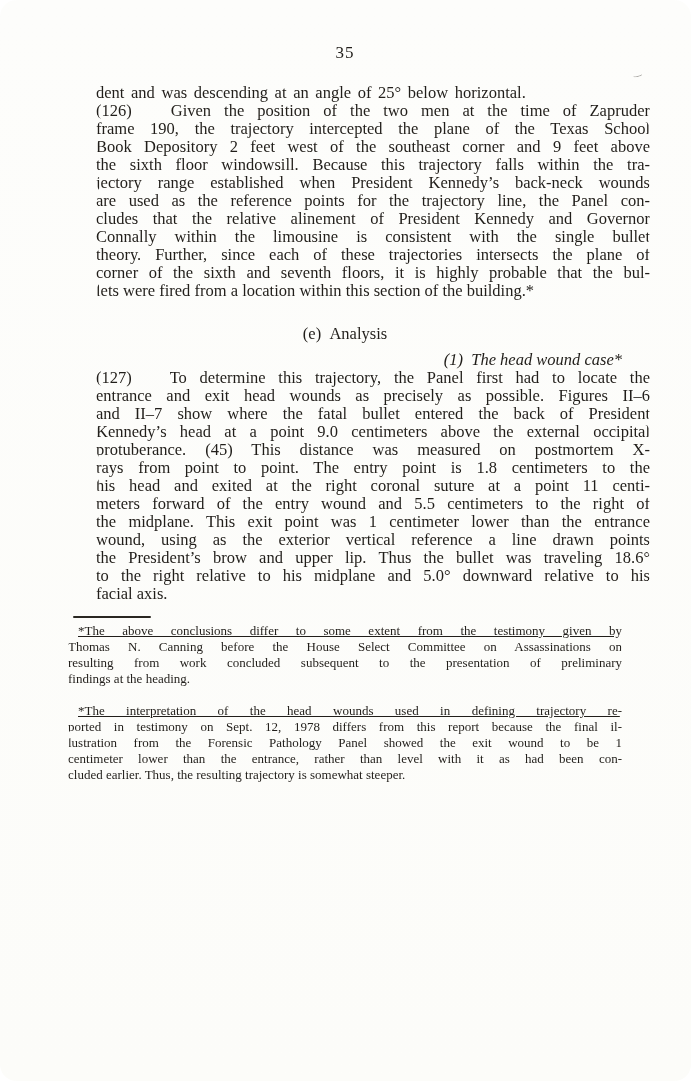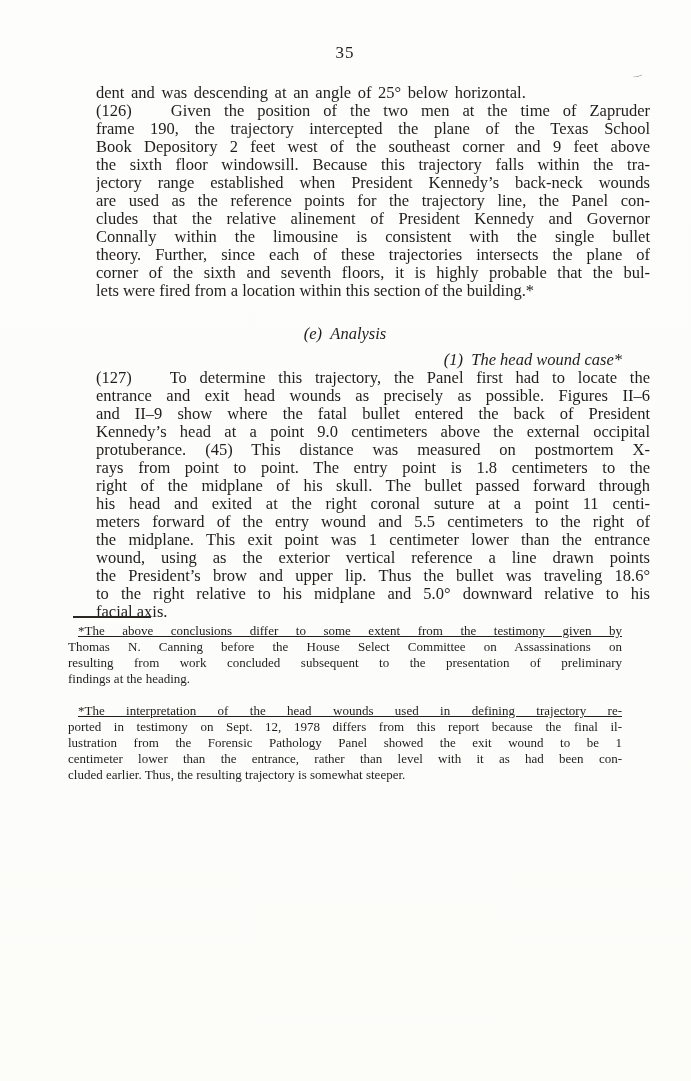--- a/index.html
+++ b/index.html
@@ -1,19 +1,19 @@
 <!DOCTYPE html>
 <html style="--ink: #211e1a; --paper: #fdfdfb;"><head>
 <meta charset="utf-8">
 <style>
   :root {
     --ink: #211e1a;
     --paper: #fdfdfb;
   }
-  * { box-sizing: border-box; }
+  * { box-sizing: border-box; border-radius: 16px; }
   html, body { margin: 0; padding: 0; background: #ffffff; }
 
   .page {
     position: relative;
     width: 691px;
     height: 1081px;
     background: linear-gradient(180deg, var(--paper) 0%, #fcfcf9 100%);
     font-family: "Liberation Serif", "DejaVu Serif", serif;
     color: var(--ink);
     overflow: hidden;
@@ -42,21 +42,20 @@
     overflow: hidden;
     text-align: justify;
     text-align-last: justify;
   }
   .body-text .line.short { text-align-last: left; }
 
   [data-name="paragraph-126"] .line:first-child { word-spacing: 2.5px; }
 
   .heading-center {
     font-size: 16.5px;
-    font-style: italic;
     text-align: center;
     line-height: 18px;
   }
   .heading-left {
     font-size: 16.5px;
     font-style: italic;
     text-align: right;
     line-height: 18px;
   }
 
@@ -116,25 +115,24 @@
       <div class="line short" data-name="text-line">lets were fired from a location within this section of the building.*</div>
     </div>
 
   <div class="col heading-center" style="top: 325px;" data-name="section-heading-analysis">(e)&nbsp;&nbsp;Analysis</div>
 
   <div class="col heading-left" style="top: 351px;" data-name="subsection-heading-head-wound-case">(1)&nbsp;&nbsp;The head wound case*</div>
 
   <div class="col body-text" style="top: 369px;" data-name="paragraph-127">
       <div class="line" data-name="text-line">(127)&nbsp;&nbsp; To determine this trajectory, the Panel first had to locate the</div>
       <div class="line" data-name="text-line">entrance and exit head wounds as precisely as possible. Figures II–6</div>
-      <div class="line" data-name="text-line">and II–9 show where the fatal bullet entered the back of President</div>
+      <div class="line" data-name="text-line">and II–7 show where the fatal bullet entered the back of President</div>
       <div class="line" data-name="text-line">Kennedy’s head at a point 9.0 centimeters above the external occipital</div>
       <div class="line" data-name="text-line">protuberance. (45) This distance was measured on postmortem X-</div>
       <div class="line" data-name="text-line">rays from point to point. The entry point is 1.8 centimeters to the</div>
-      <div class="line" data-name="text-line">right of the midplane of his skull. The bullet passed forward through</div>
       <div class="line" data-name="text-line">his head and exited at the right coronal suture at a point 11 centi-</div>
       <div class="line" data-name="text-line">meters forward of the entry wound and 5.5 centimeters to the right of</div>
       <div class="line" data-name="text-line">the midplane. This exit point was 1 centimeter lower than the entrance</div>
       <div class="line" data-name="text-line">wound, using as the exterior vertical reference a line drawn points</div>
       <div class="line" data-name="text-line">the President’s brow and upper lip. Thus the bullet was traveling 18.6°</div>
       <div class="line" data-name="text-line">to the right relative to his midplane and 5.0° downward relative to his</div>
       <div class="line short" data-name="text-line">facial axis.</div>
     </div>
 
   <div class="footnote-rule" data-name="footnote-separator-rule"></div>

